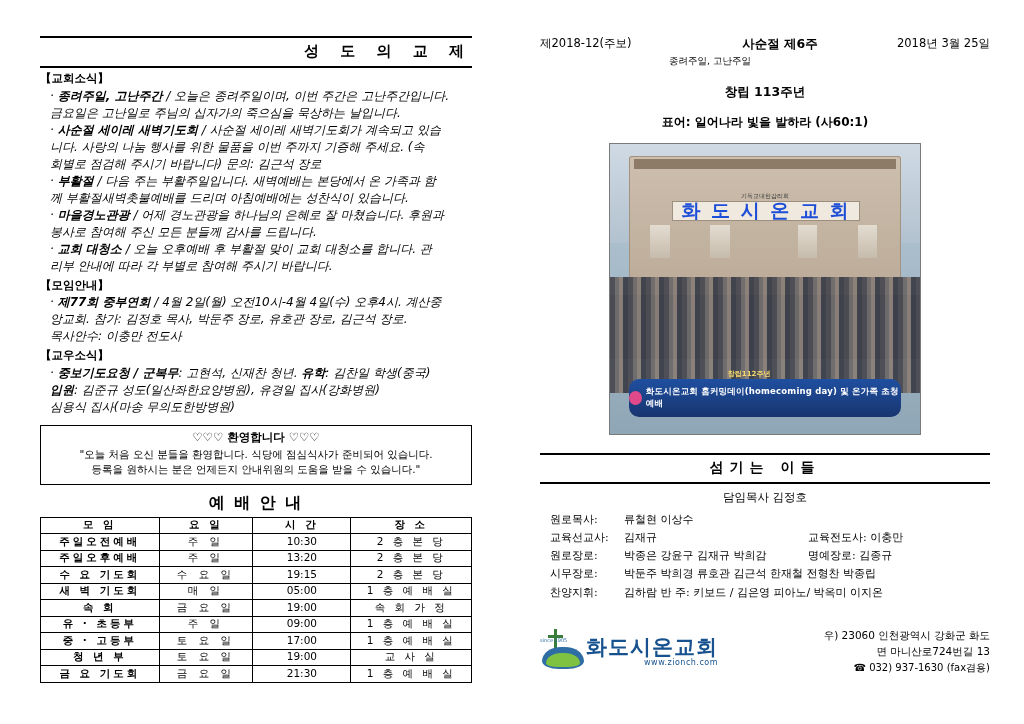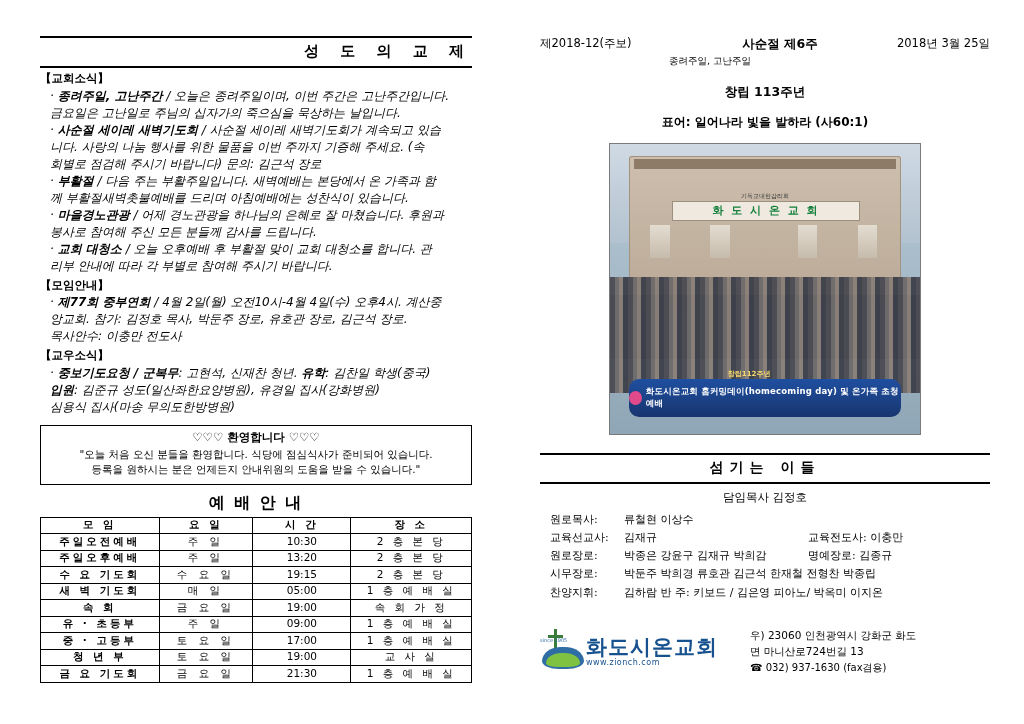--- a/index.html
+++ b/index.html
@@ -155,21 +155,21 @@
   }
   .ph-roof {
     position:absolute; left: 2%; top: 2%; width: 96%; height: 7%;
     background:#8d7b68;
   }
   .ph-sign {
     position: absolute; left: 16%; top: 30%; width: 68%; height: 12%;
     background: #efe9df;
     border: 1px solid #9d8f7d;
     display:flex; align-items:center; justify-content:center;
-    font-size: 11px; font-weight: bold; color:#15803d; letter-spacing:2px;
+    font-size: 19px; font-weight: bold; color:#1d4ed8; letter-spacing:2px;
   }
   .ph-smalltext {
     position: absolute; left: 30%; top: 24%; width: 40%;
     text-align:center; font-size: 6px; color:#3a3a3a;
   }
   .ph-col {
     position:absolute; top: 46%; width: 7%; height: 22%;
     background: linear-gradient(#e3dcd1,#c6bcac);
   }
   .ph-crowd {
@@ -232,20 +232,21 @@
   .serv-body { margin-top: 6px; padding-left: 10px; }
 
   
   .footer {
     position: absolute;
     left: 540px;
     top: 628px;
     width: 450px;
     display: flex;
     align-items: center;
+    text-align: right;
   }
   .logo-box {
     width: 210px;
     flex: 0 0 210px;
     display: flex;
     align-items: center;
   }
   .logo-mark {
     width: 46px; height: 44px;
     position: relative;

